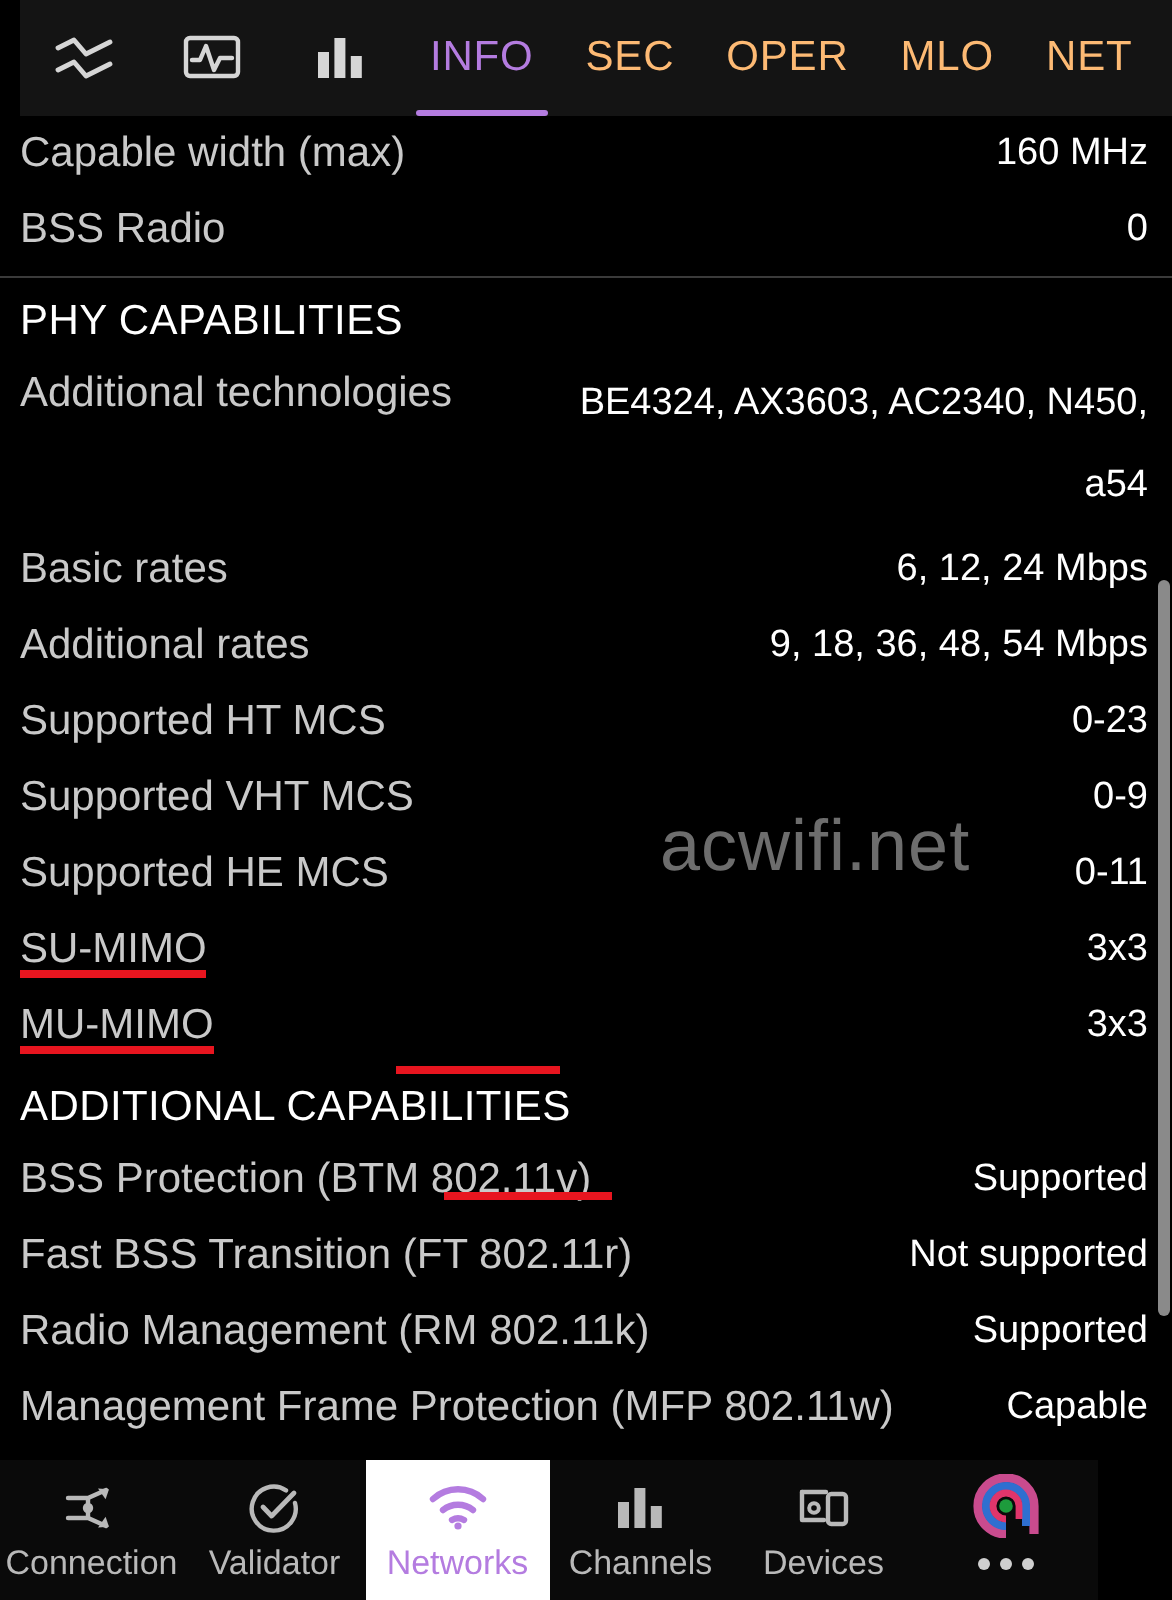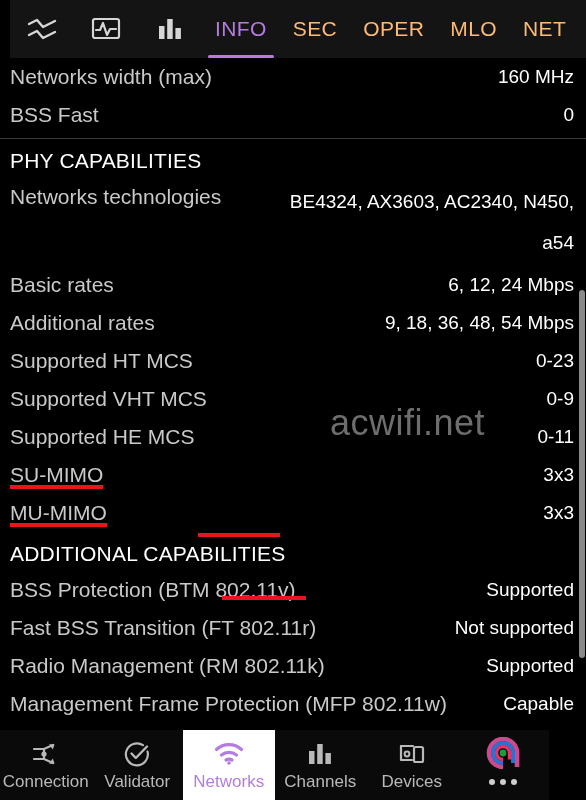--- a/index.html
+++ b/index.html
@@ -158,34 +158,34 @@
       <span>MLO</span>
     </div>
     <div class="toptab">
       <span>NET</span>
     </div>
   </div>
 
   <div class="content">
 
     <div class="row">
-      <span class="label">Networks width (max)</span>
+      <span class="label">Capable width (max)</span>
       <span class="value">160 MHz</span>
     </div>
     <div class="row">
-      <span class="label">BSS Fast</span>
+      <span class="label">BSS Radio</span>
       <span class="value">0</span>
     </div>
 
     <div class="divider"></div>
 
     <div class="section-head">PHY CAPABILITIES</div>
 
     <div class="row">
-      <span class="label">Networks technologies</span>
+      <span class="label">Additional technologies</span>
       <span class="value multi">BE4324, AX3603, AC2340, N450, a54</span>
     </div>
     <div class="row">
       <span class="label">Basic rates</span>
       <span class="value">6, 12, 24 Mbps</span>
     </div>
     <div class="row">
       <span class="label">Additional rates</span>
       <span class="value">9, 18, 36, 48, 54 Mbps</span>
     </div>

